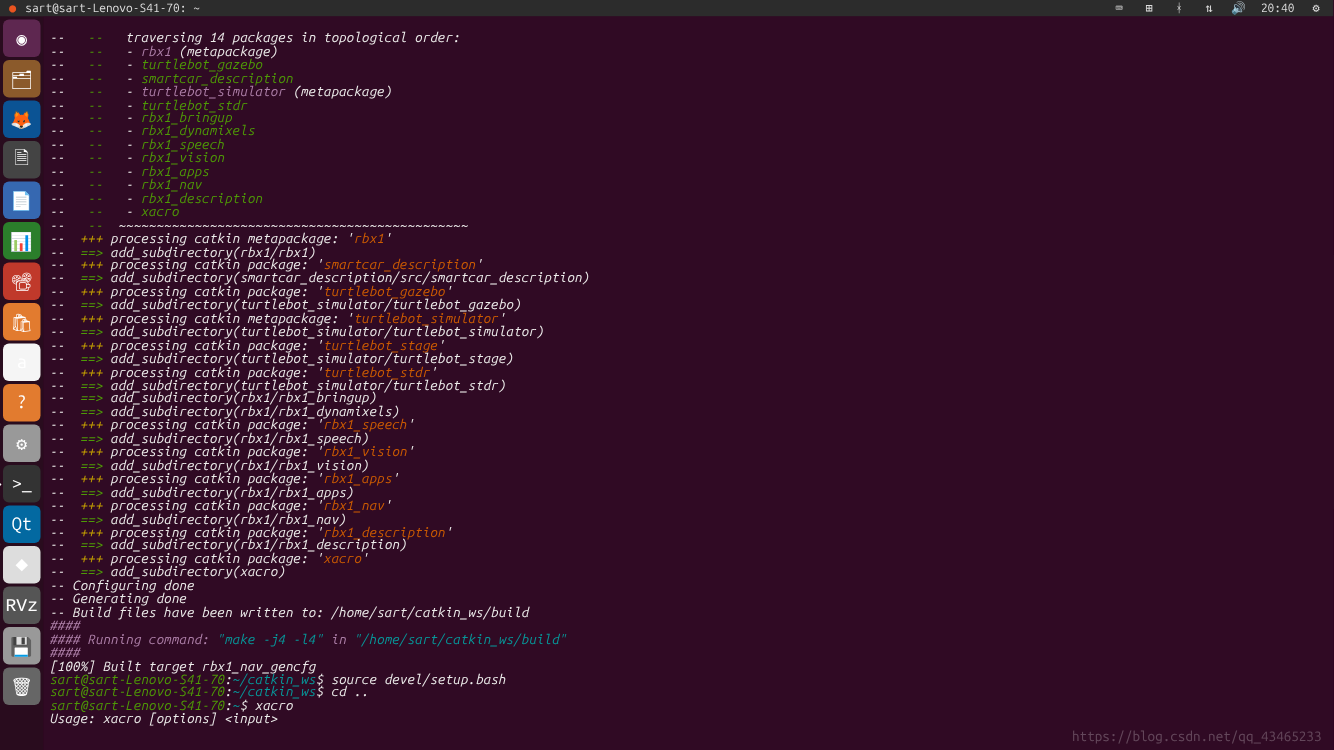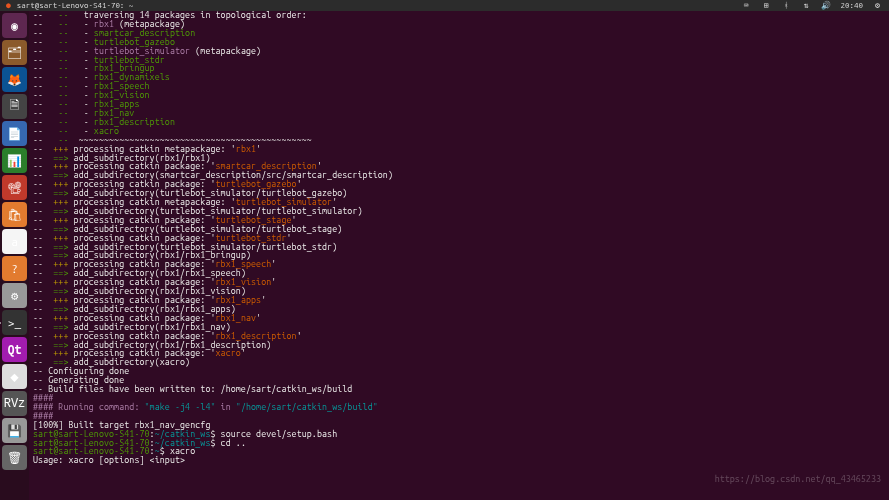--- a/index.html
+++ b/index.html
@@ -4,29 +4,29 @@
 <style>
 * { margin: 0; padding: 0; box-sizing: border-box; }
 body { width: 889px; height: 500px; background: #2c001e; font-family: 'Ubuntu Mono', 'DejaVu Sans Mono', monospace; font-size: 10px; overflow: hidden; position: relative; }
 .topbar { height: 11px; background: #2c2c2c; display: flex; align-items: center; justify-content: space-between; padding: 0 6px; color: #ddd; font-size: 8px; }
 .topbar-left { display: flex; align-items: center; gap: 6px; }
 .topbar-right { display: flex; align-items: center; gap: 9px; }
 .topbar-icon { width: 11px; height: 11px; display: flex; align-items: center; justify-content: center; }
 .launcher { position: absolute; left: 0; top: 11px; bottom: 0; width: 29px; background: rgba(40,20,30,0.6); display: flex; flex-direction: column; align-items: center; padding-top: 2px; gap: 2px; }
 .launcher-item { width: 25px; height: 25px; border-radius: 4px; display: flex; align-items: center; justify-content: center; font-size: 12px; color: #fff; position: relative; }
 .launcher-item.active::before { content: ''; position: absolute; left: -4px; top: 50%; transform: translateY(-50%); width: 0; height: 0; border-left: 3px solid #fff; border-top: 3px solid transparent; border-bottom: 3px solid transparent; }
-.terminal { position: absolute; left: 29px; top: 11px; right: 0; bottom: 0; background: #300a24; padding: 0 4px; color: #eee; line-height: 1.0; font-size: 8.9px; letter-spacing: 0.1px; overflow: hidden; }
+.terminal { position: absolute; left: 29px; top: 11px; right: 0; bottom: 0; background: #300a24; padding: 10px 4px; color: #eee; line-height: 1.0; font-size: 8.9px; letter-spacing: 0.1px; overflow: hidden; font-style: italic; }
 .terminal .line { white-space: pre; }
 .c-w { color: #eeeeec; }
 .c-y { color: #c4a000; }
 .c-g { color: #4e9a06; }
 .c-o { color: #ce5c00; }
 .c-m { color: #ad7fa8; }
 .c-c { color: #06989a; }
-.watermark { position: absolute; right: 8px; bottom: 16px; color: rgba(255,255,255,0.25); font-size: 9px; }
+.watermark { position: absolute; right: 8px; bottom: 4px; color: rgba(255,255,255,0.25); font-size: 9px; }
 </style>
 </head>
 <body>
 
 <div class="topbar">
   <div class="topbar-left">
     <span style="color:#e95420">●</span>
     <span>sart@sart-Lenovo-S41-70: ~</span>
   </div>
   <div class="topbar-right">
@@ -46,32 +46,32 @@
     <div class="launcher-item" style="background: rgb(11, 83, 148);">🦊</div>
     <div class="launcher-item" style="background: rgb(68, 68, 68);">🗎</div>
     <div class="launcher-item" style="background: rgb(54, 104, 177);">📄</div>
     <div class="launcher-item" style="background: rgb(43, 126, 43);">📊</div>
     <div class="launcher-item" style="background: rgb(192, 57, 43);">📽</div>
     <div class="launcher-item" style="background: rgb(226, 123, 47);">🛍</div>
     <div class="launcher-item" style="background: rgb(245, 245, 245);">a</div>
     <div class="launcher-item" style="background: rgb(226, 123, 47);">?</div>
     <div class="launcher-item" style="background: rgb(153, 153, 153);">⚙</div>
     <div class="launcher-item active" style="background: rgb(51, 51, 51);">&gt;_</div>
-    <div class="launcher-item" style="background: #a21caf; font-weight: bold;">Qt</div>
+    <div class="launcher-item" style="background: #0369a1;">Qt</div>
     <div class="launcher-item" style="background: rgb(221, 221, 221);">⬥</div>
     <div class="launcher-item" style="background: rgb(85, 85, 85); font-family: Liberation Mono, monospace;">RVz</div>
     <div class="launcher-item" style="background: rgb(153, 153, 153);">💾</div>
     <div class="launcher-item" style="background: rgb(102, 102, 102);">🗑</div>
   </div>
 
 <div class="terminal">
     <div class="line"><span class="c-w">--  </span><span class="c-g"> -- </span><span class="c-w">  traversing 14 packages in topological order:</span></div>
     <div class="line"><span class="c-w">--  </span><span class="c-g"> -- </span><span class="c-w">  - </span><span class="c-m">rbx1</span><span class="c-w"> (metapackage)</span></div>
+    <div class="line"><span class="c-w">--  </span><span class="c-g"> -- </span><span class="c-w">  - </span><span class="c-g">turtlebot_gazebo</span></div>
     <div class="line"><span class="c-w">--  </span><span class="c-g"> -- </span><span class="c-w">  - </span><span class="c-g">smartcar_description</span></div>
-    <div class="line"><span class="c-w">--  </span><span class="c-g"> -- </span><span class="c-w">  - </span><span class="c-g">turtlebot_gazebo</span></div>
     <div class="line"><span class="c-w">--  </span><span class="c-g"> -- </span><span class="c-w">  - </span><span class="c-m">turtlebot_simulator</span><span class="c-w"> (metapackage)</span></div>
     <div class="line"><span class="c-w">--  </span><span class="c-g"> -- </span><span class="c-w">  - </span><span class="c-g">turtlebot_stdr</span></div>
     <div class="line"><span class="c-w">--  </span><span class="c-g"> -- </span><span class="c-w">  - </span><span class="c-g">rbx1_bringup</span></div>
     <div class="line"><span class="c-w">--  </span><span class="c-g"> -- </span><span class="c-w">  - </span><span class="c-g">rbx1_dynamixels</span></div>
     <div class="line"><span class="c-w">--  </span><span class="c-g"> -- </span><span class="c-w">  - </span><span class="c-g">rbx1_speech</span></div>
     <div class="line"><span class="c-w">--  </span><span class="c-g"> -- </span><span class="c-w">  - </span><span class="c-g">rbx1_vision</span></div>
     <div class="line"><span class="c-w">--  </span><span class="c-g"> -- </span><span class="c-w">  - </span><span class="c-g">rbx1_apps</span></div>
     <div class="line"><span class="c-w">--  </span><span class="c-g"> -- </span><span class="c-w">  - </span><span class="c-g">rbx1_nav</span></div>
     <div class="line"><span class="c-w">--  </span><span class="c-g"> -- </span><span class="c-w">  - </span><span class="c-g">rbx1_description</span></div>
     <div class="line"><span class="c-w">--  </span><span class="c-g"> -- </span><span class="c-w">  - </span><span class="c-g">xacro</span></div>
@@ -82,20 +82,21 @@
     <div class="line"><span class="c-w">--  </span><span class="c-g">==&gt;</span><span class="c-w"> add_subdirectory(smartcar_description/src/smartcar_description)</span></div>
     <div class="line"><span class="c-w">--  </span><span class="c-y">+++</span><span class="c-w"> processing catkin package: '</span><span class="c-o">turtlebot_gazebo</span><span class="c-w">'</span></div>
     <div class="line"><span class="c-w">--  </span><span class="c-g">==&gt;</span><span class="c-w"> add_subdirectory(turtlebot_simulator/turtlebot_gazebo)</span></div>
     <div class="line"><span class="c-w">--  </span><span class="c-y">+++</span><span class="c-w"> processing catkin metapackage: '</span><span class="c-o">turtlebot_simulator</span><span class="c-w">'</span></div>
     <div class="line"><span class="c-w">--  </span><span class="c-g">==&gt;</span><span class="c-w"> add_subdirectory(turtlebot_simulator/turtlebot_simulator)</span></div>
     <div class="line"><span class="c-w">--  </span><span class="c-y">+++</span><span class="c-w"> processing catkin package: '</span><span class="c-o">turtlebot_stage</span><span class="c-w">'</span></div>
     <div class="line"><span class="c-w">--  </span><span class="c-g">==&gt;</span><span class="c-w"> add_subdirectory(turtlebot_simulator/turtlebot_stage)</span></div>
     <div class="line"><span class="c-w">--  </span><span class="c-y">+++</span><span class="c-w"> processing catkin package: '</span><span class="c-o">turtlebot_stdr</span><span class="c-w">'</span></div>
     <div class="line"><span class="c-w">--  </span><span class="c-g">==&gt;</span><span class="c-w"> add_subdirectory(turtlebot_simulator/turtlebot_stdr)</span></div>
     <div class="line"><span class="c-w">--  </span><span class="c-g">==&gt;</span><span class="c-w"> add_subdirectory(rbx1/rbx1_bringup)</span></div>
+    <div class="line"><span class="c-w">--  </span><span class="c-g">==&gt;</span><span class="c-w"> add_subdirectory(rbx1/rbx1_dynamixels)</span></div>
     <div class="line"><span class="c-w">--  </span><span class="c-y">+++</span><span class="c-w"> processing catkin package: '</span><span class="c-o">rbx1_speech</span><span class="c-w">'</span></div>
     <div class="line"><span class="c-w">--  </span><span class="c-g">==&gt;</span><span class="c-w"> add_subdirectory(rbx1/rbx1_speech)</span></div>
     <div class="line"><span class="c-w">--  </span><span class="c-y">+++</span><span class="c-w"> processing catkin package: '</span><span class="c-o">rbx1_vision</span><span class="c-w">'</span></div>
     <div class="line"><span class="c-w">--  </span><span class="c-g">==&gt;</span><span class="c-w"> add_subdirectory(rbx1/rbx1_vision)</span></div>
     <div class="line"><span class="c-w">--  </span><span class="c-y">+++</span><span class="c-w"> processing catkin package: '</span><span class="c-o">rbx1_apps</span><span class="c-w">'</span></div>
     <div class="line"><span class="c-w">--  </span><span class="c-g">==&gt;</span><span class="c-w"> add_subdirectory(rbx1/rbx1_apps)</span></div>
     <div class="line"><span class="c-w">--  </span><span class="c-y">+++</span><span class="c-w"> processing catkin package: '</span><span class="c-o">rbx1_nav</span><span class="c-w">'</span></div>
     <div class="line"><span class="c-w">--  </span><span class="c-g">==&gt;</span><span class="c-w"> add_subdirectory(rbx1/rbx1_nav)</span></div>
     <div class="line"><span class="c-w">--  </span><span class="c-y">+++</span><span class="c-w"> processing catkin package: '</span><span class="c-o">rbx1_description</span><span class="c-w">'</span></div>
     <div class="line"><span class="c-w">--  </span><span class="c-g">==&gt;</span><span class="c-w"> add_subdirectory(rbx1/rbx1_description)</span></div>

